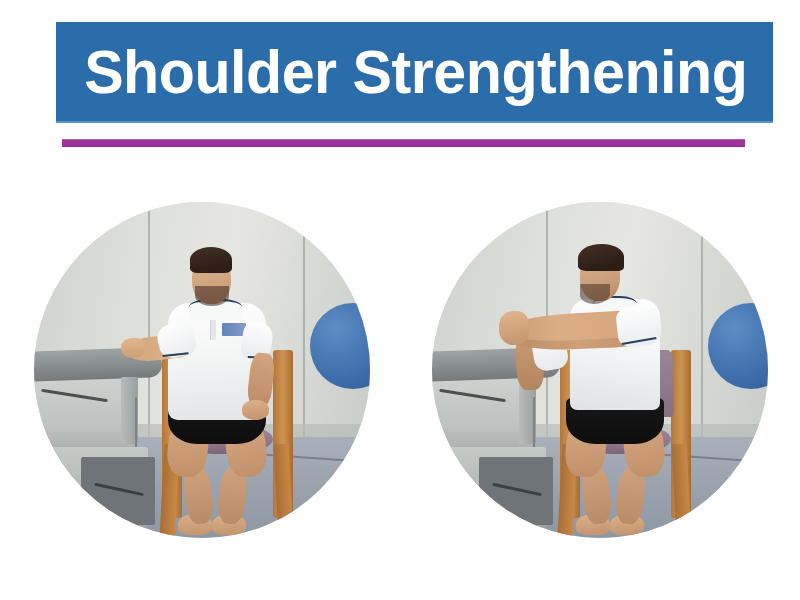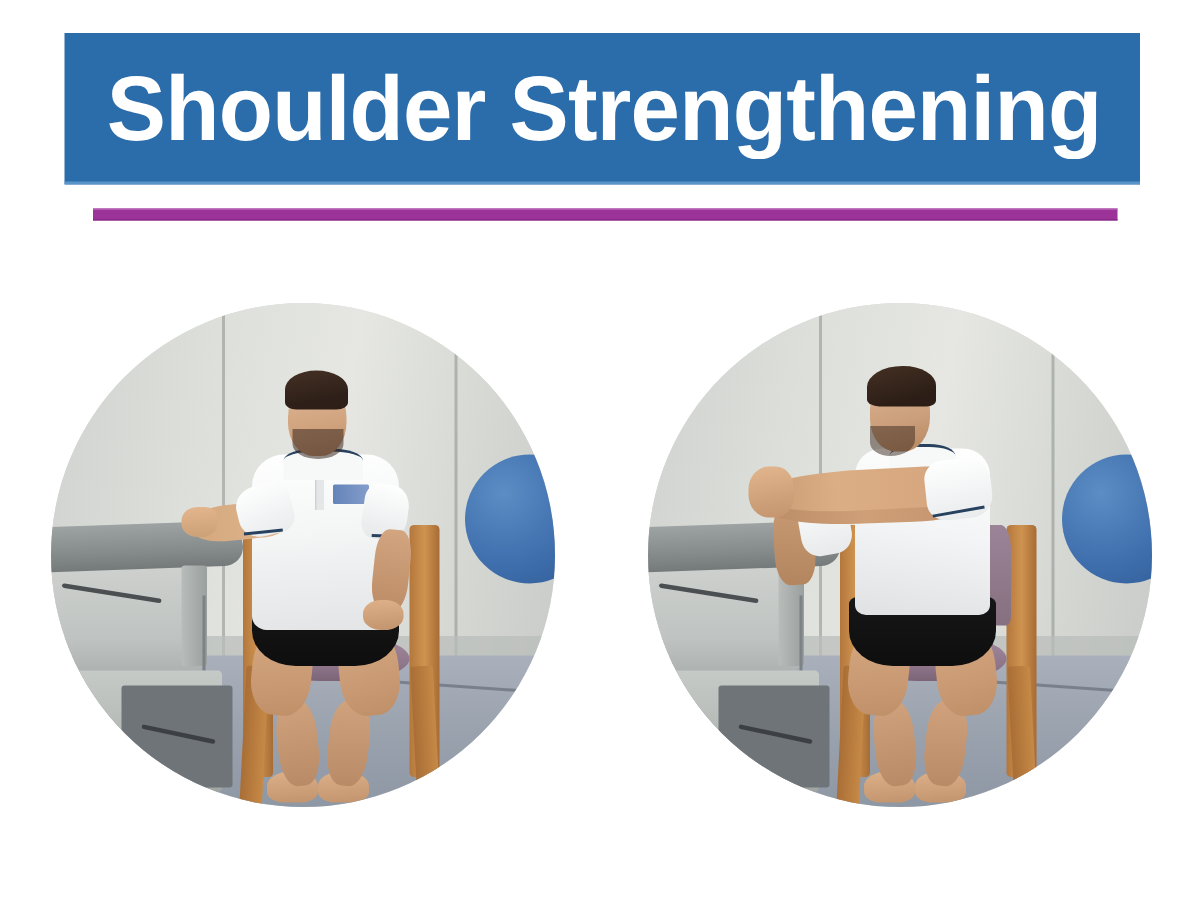--- a/index.html
+++ b/index.html
@@ -19,21 +19,21 @@
 
   .slide {
     position: absolute;
     inset: 0;
     background: #ffffff;
   }
 
   
   .title-banner {
     position: absolute;
-    left: 43px;
+    left: 56px;
     top: 22px;
     width: 717px;
     height: 101px;
     background: #2b6cab;
     display: flex;
     align-items: center;
     overflow: hidden;
   }
   .title-banner::after {
     content: "";

